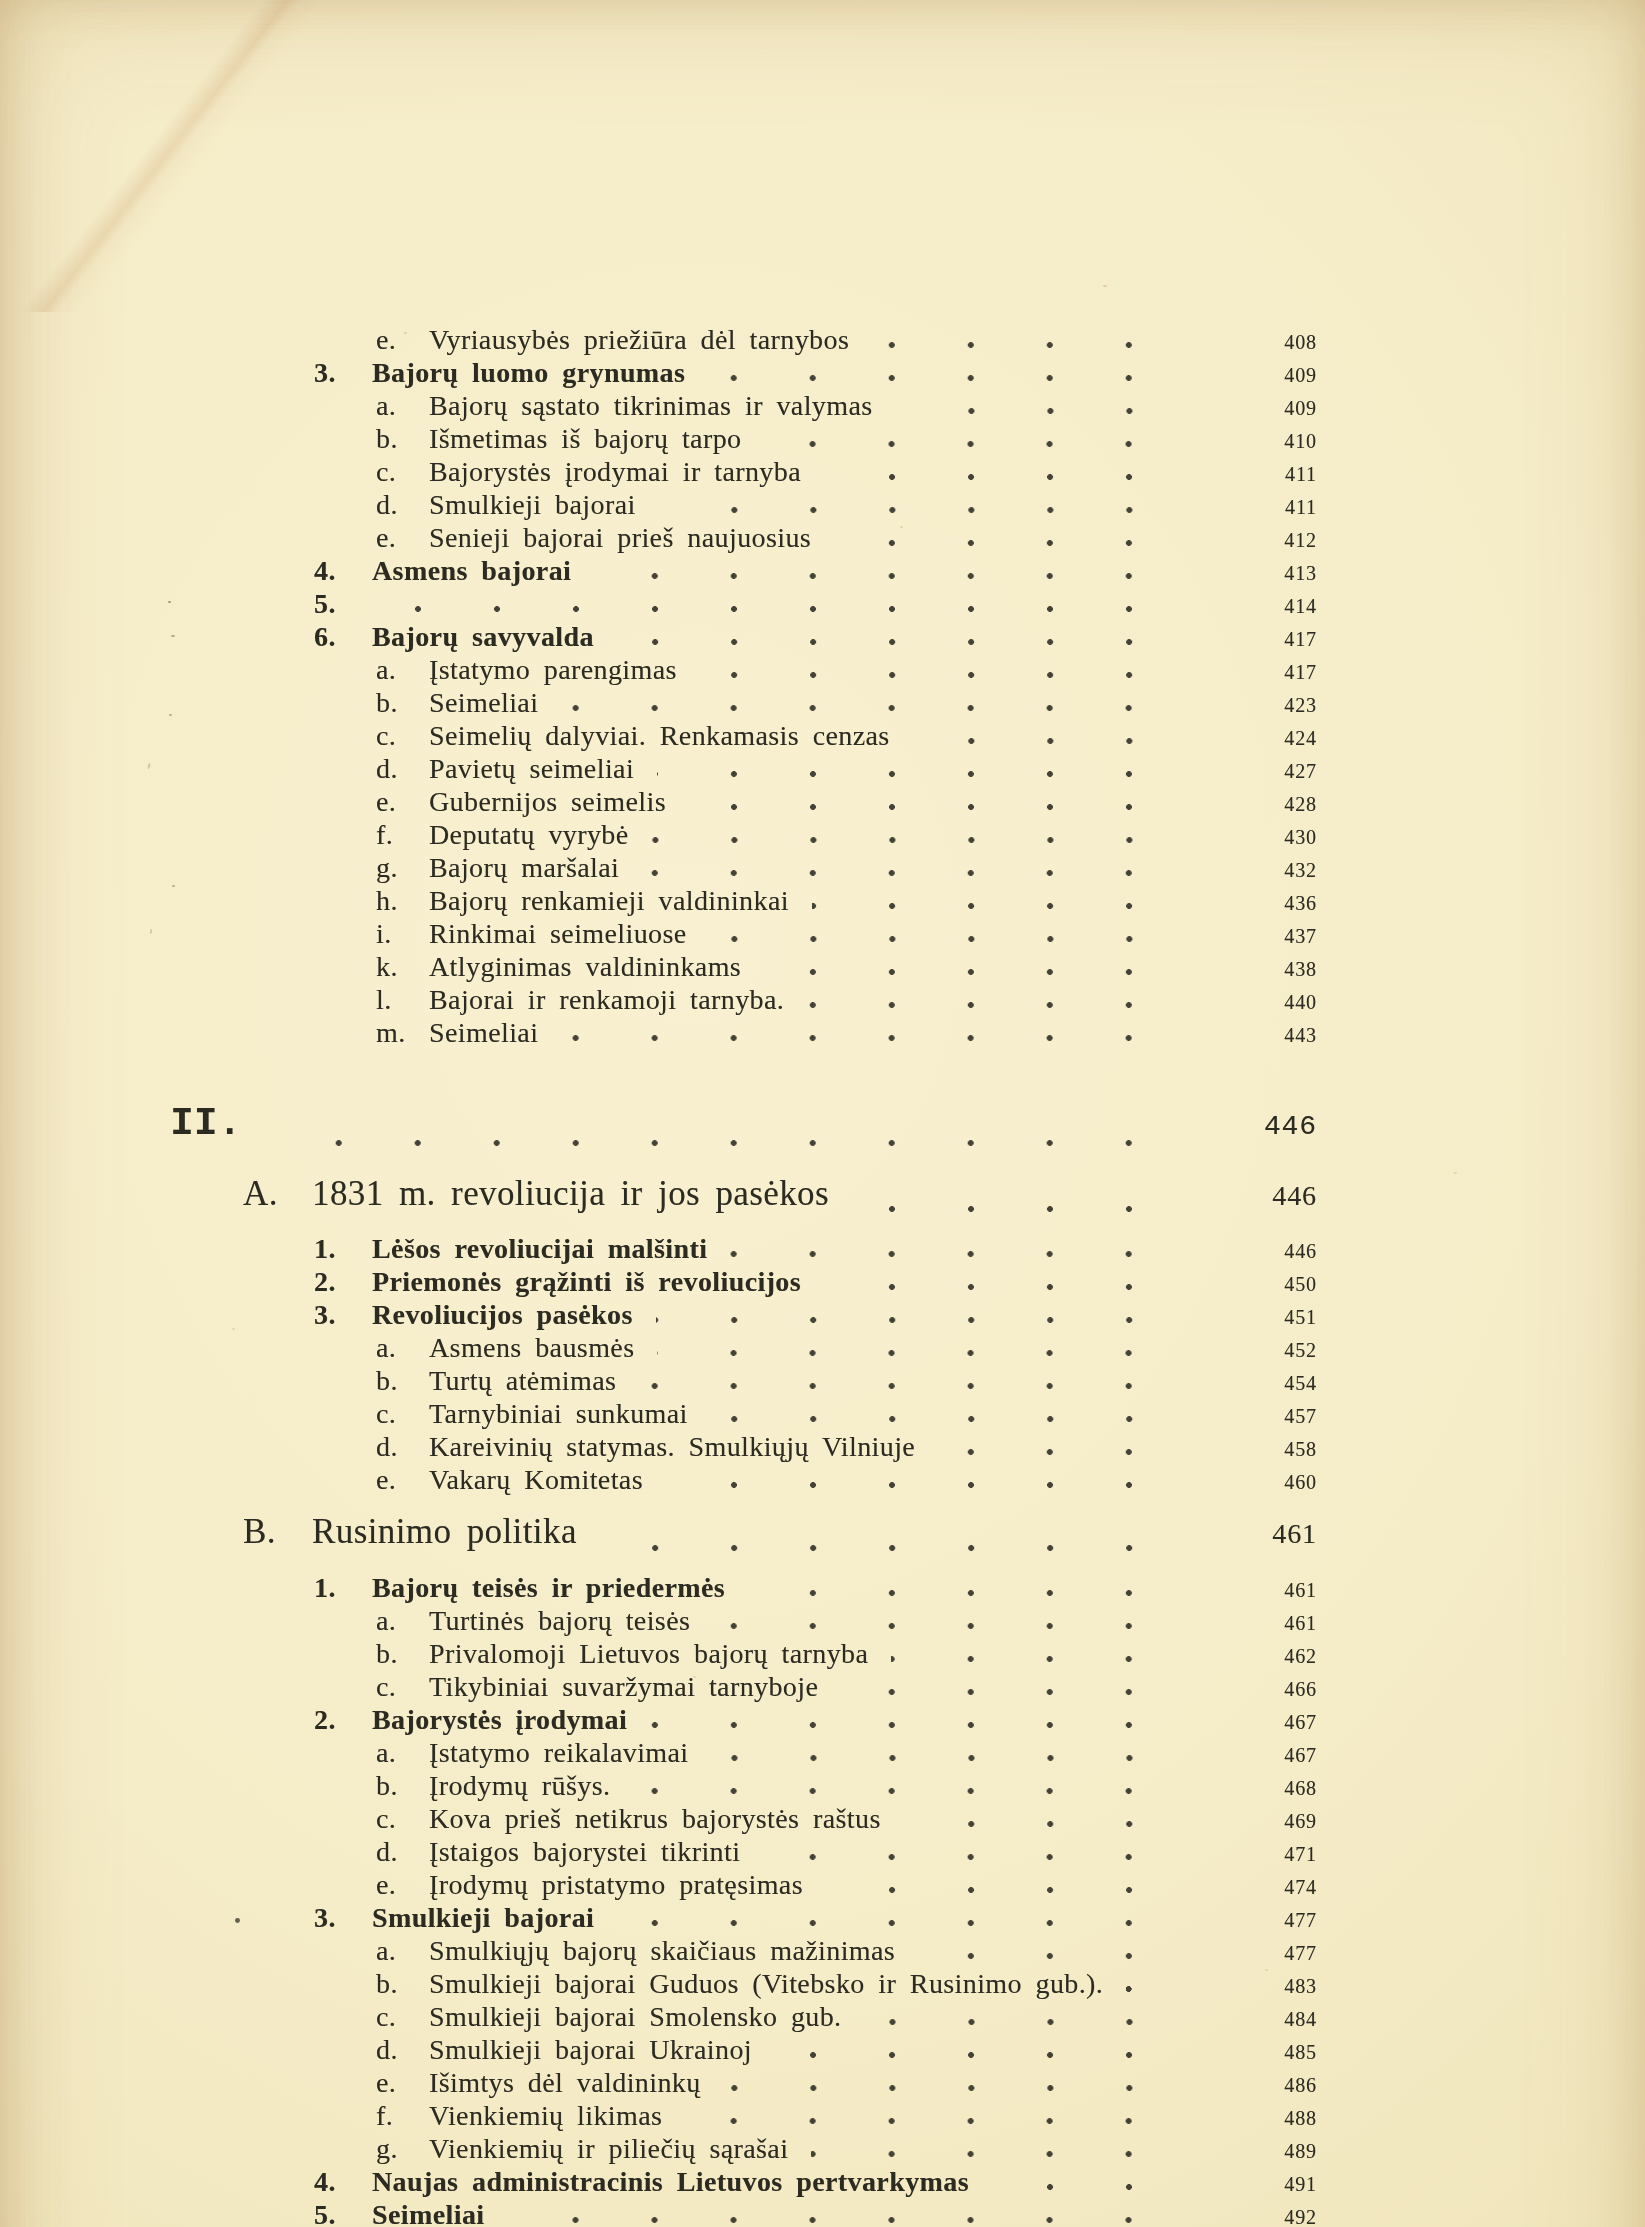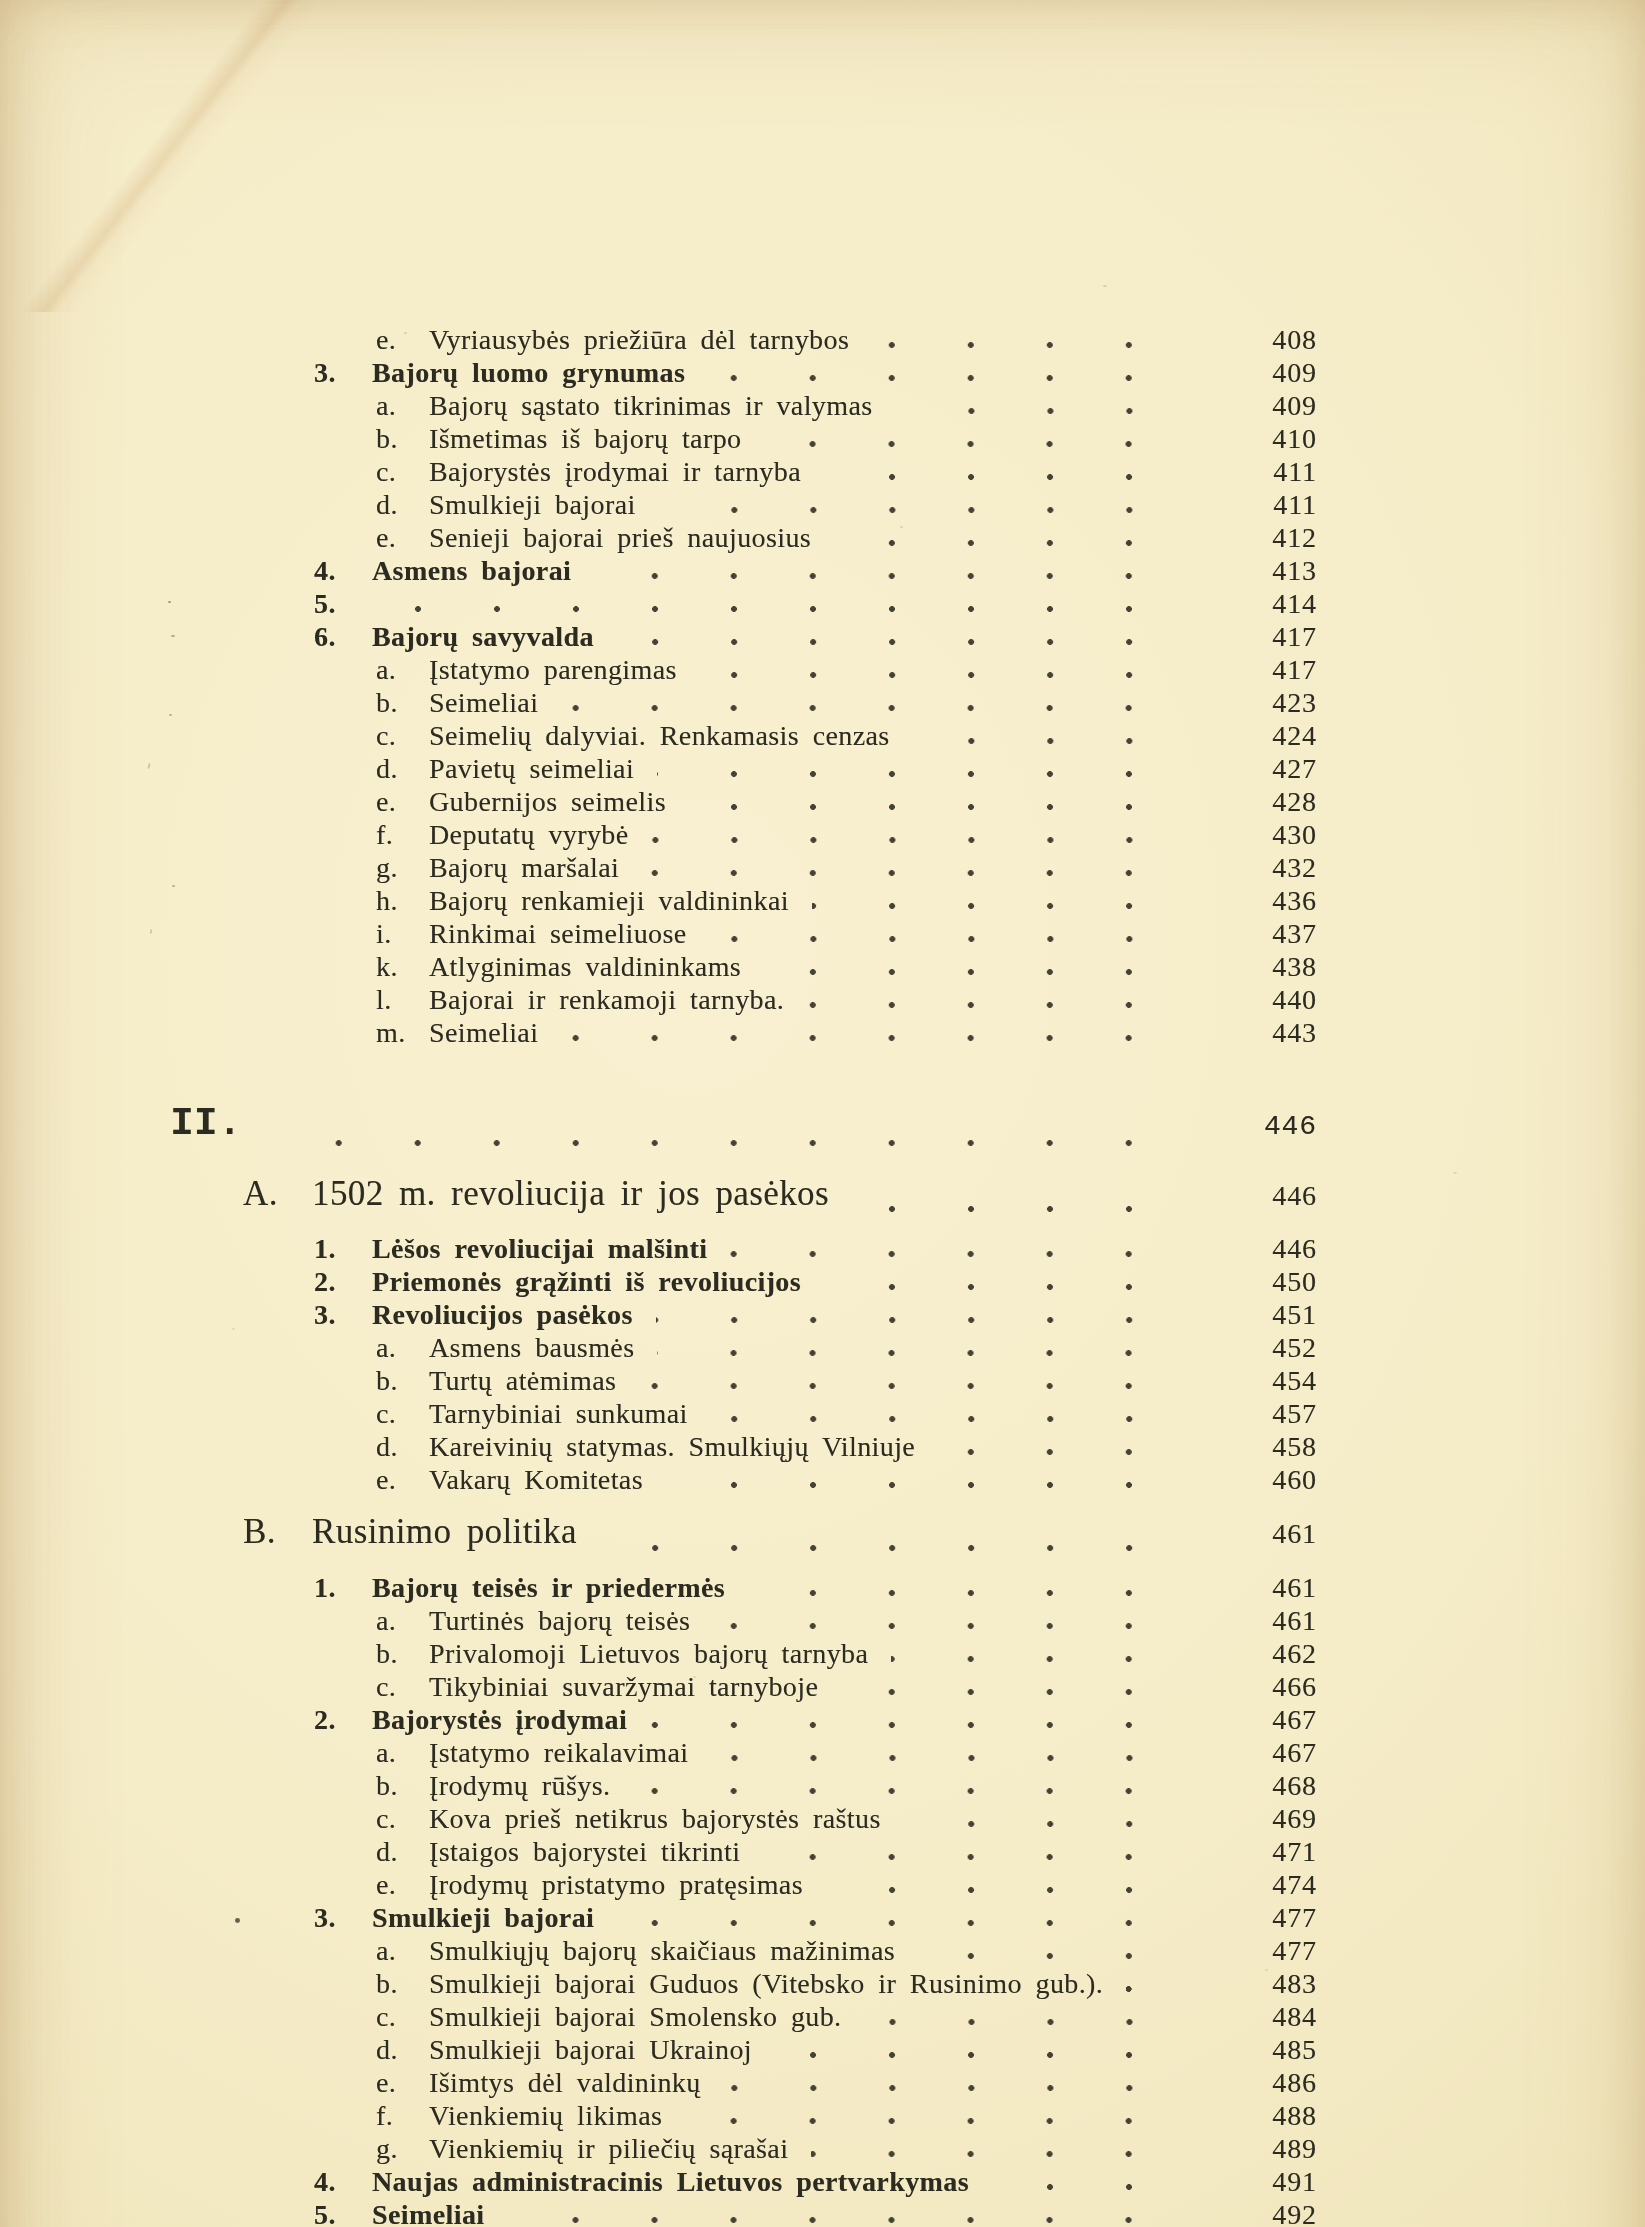--- a/index.html
+++ b/index.html
@@ -54,21 +54,21 @@
   .row{
     display:flex;align-items:baseline;
     height:33px;line-height:33px;
     font-size:28px;
     white-space:nowrap;
     letter-spacing:0.4px;word-spacing:6.2px;
     text-shadow:0.2px 0.2px 0 rgba(44,43,33,.32);
   }
   .mk{flex:0 0 auto;}
   .tt{flex:0 0 auto;min-width:0;}
-  .pg{flex:0 0 96px;text-align:right;font-weight:normal;font-size:28px;letter-spacing:0.9px;}
+  .pg{flex:0 0 96px;text-align:right;font-weight:normal;font-size:20px;letter-spacing:0.9px;}
   .dots{
     flex:1 1 0;min-width:0;align-self:flex-end;
     height:8px;margin:0 17px 7.1px 23px;
     background-image:radial-gradient(circle at 4px 4px, rgba(44,43,33,.88) 2.7px, transparent 3.1px);
     background-size:79px 8px;background-repeat:repeat-x;background-position:right 0 top 0;
   }
   
   .row.sub{padding-left:207px;}  .row.sub .mk{width:53px;}
   .row.num{padding-left:145px;font-weight:bold;} .row.num .mk{width:58px;}
   .row.secA{padding-left:74px;font-size:35px;height:54px;line-height:54px;margin-top:9px;}
@@ -225,21 +225,21 @@
       <span class="dots"></span>
       <span class="pg">443</span>
     </div>
       <div class="row secII">
       <span class="mk">II.</span>
       <span class="dots"></span>
       <span class="pg">446</span>
     </div>
       <div class="row secA">
       <span class="mk">A.</span>
-      <span class="tt">1502 m. revoliucija ir jos pasėkos</span>
+      <span class="tt">1831 m. revoliucija ir jos pasėkos</span>
       <span class="dots"></span>
       <span class="pg">446</span>
     </div>
       <div class="row num">
       <span class="mk">1.</span>
       <span class="tt">Lėšos revoliucijai malšinti</span>
       <span class="dots"></span>
       <span class="pg">446</span>
     </div>
       <div class="row num">

